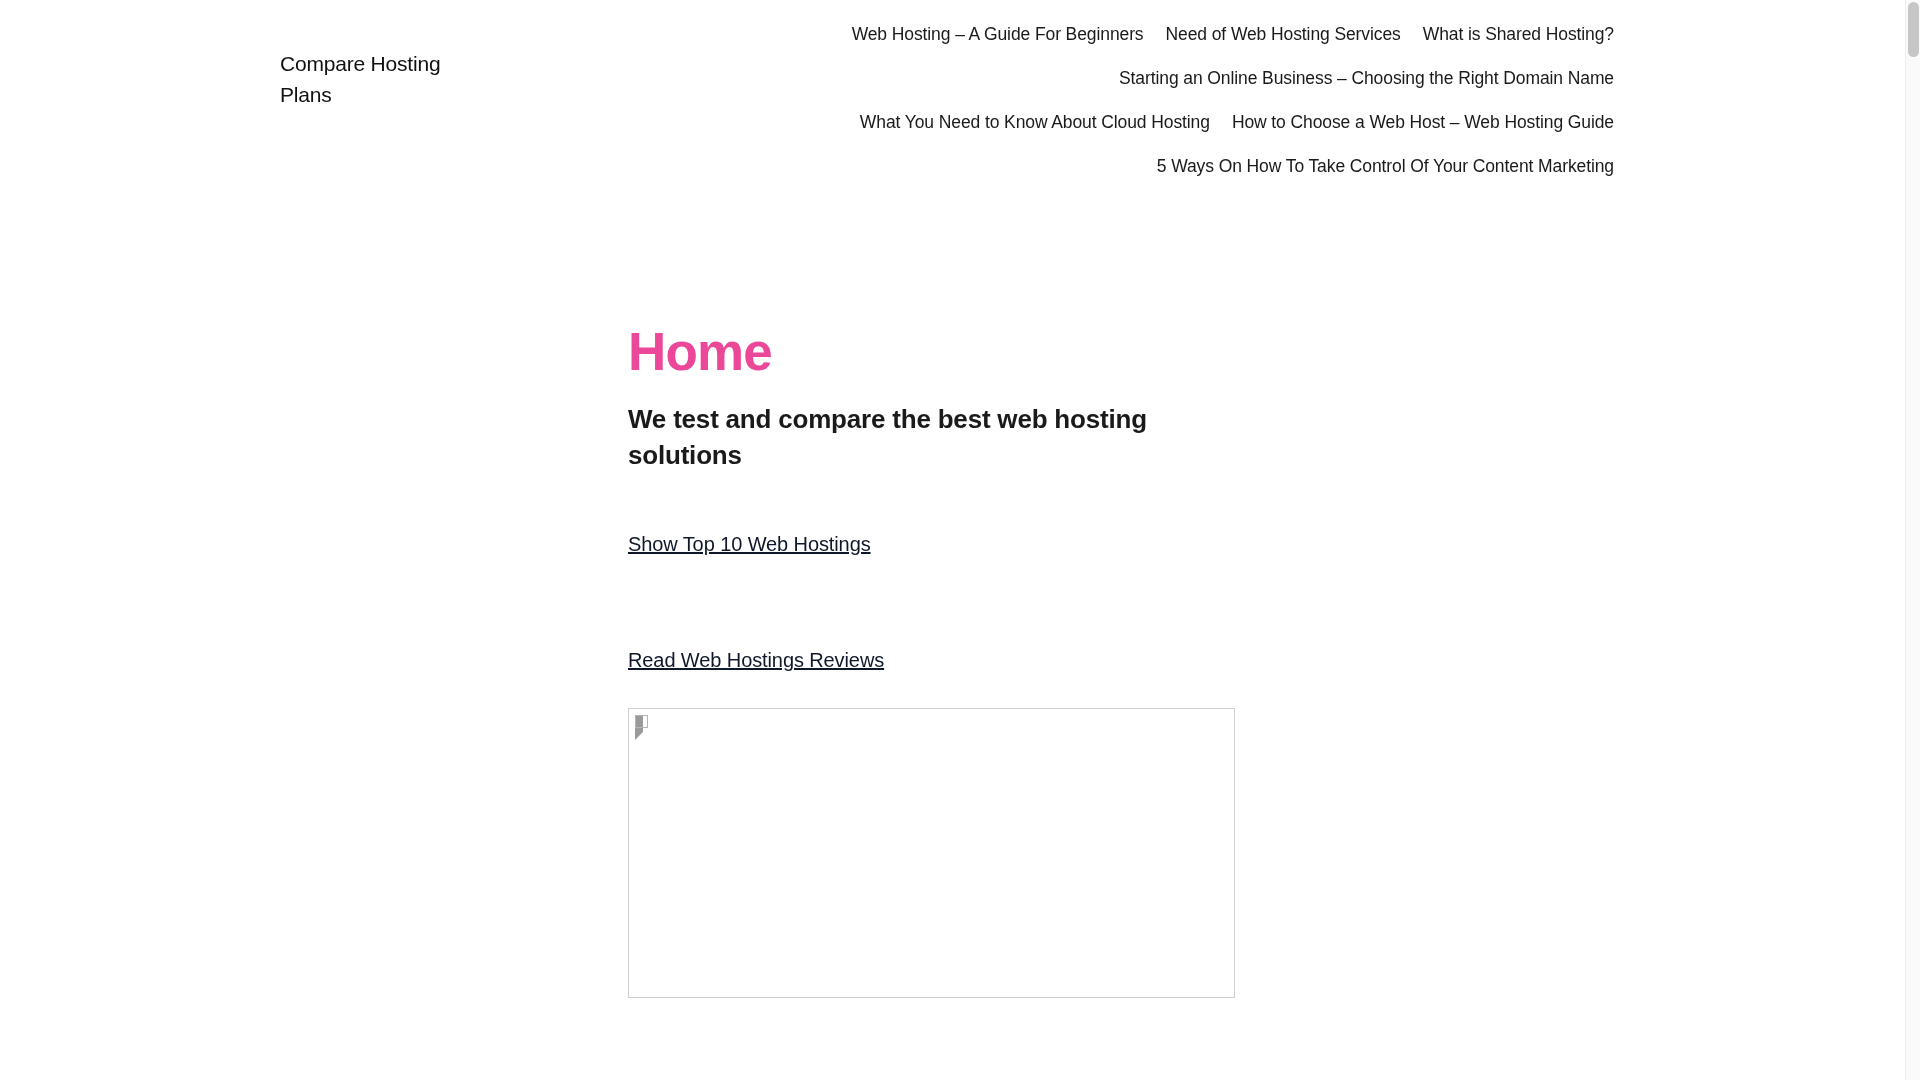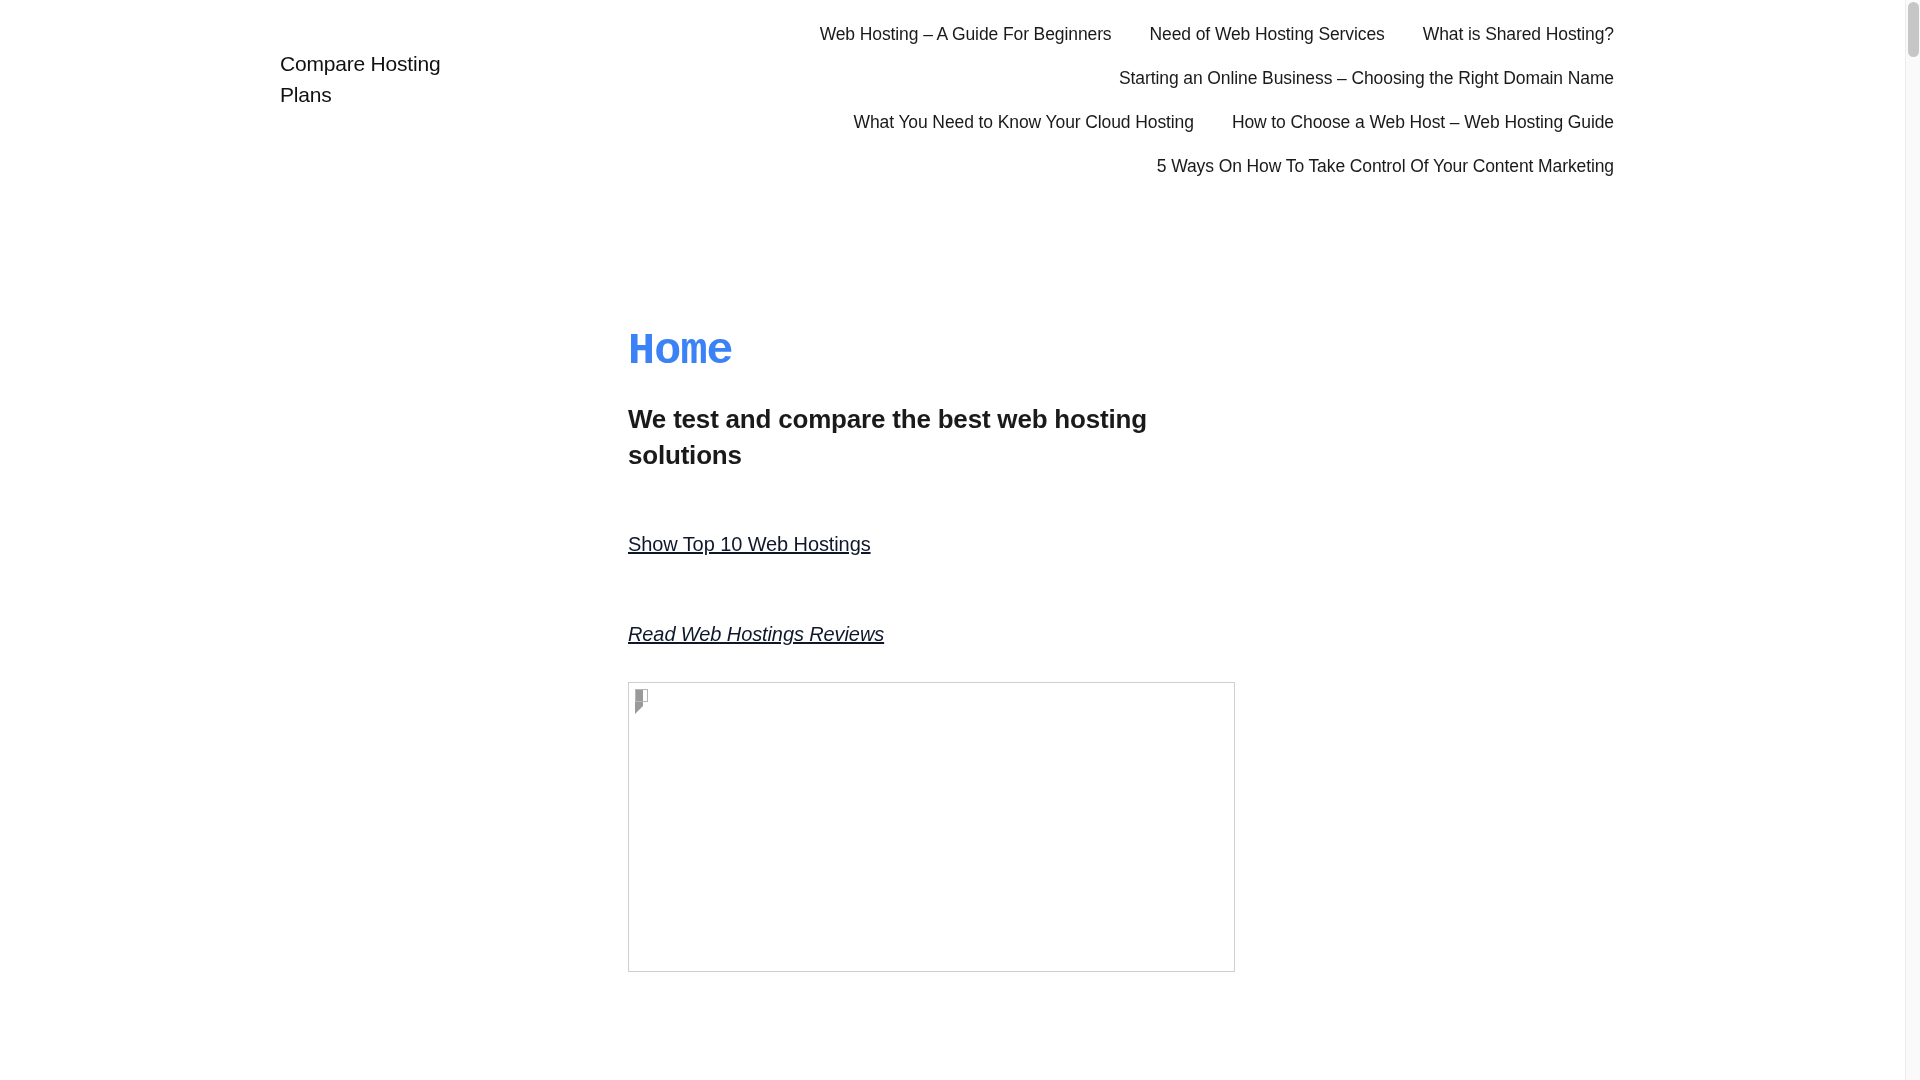--- a/index.html
+++ b/index.html
@@ -65,48 +65,47 @@
     left: 430px;
     top: 12px;
     width: 1195px;
     text-align: right;
   }
   .nav-row {
     display: flex;
     flex-wrap: wrap;
     justify-content: flex-end;
     align-items: baseline;
-    gap: 16px;
+    gap: 0px;
   }
   .nav-link {
     display: inline-block;
     font-size: 17.5px;
     line-height: 44px;
     color: #1a1a1a;
     text-decoration: none;
     padding: 0 11px;
     white-space: nowrap;
     letter-spacing: -0.1px;
   }
 
   
   .main {
     position: absolute;
     left: 628px;
     top: 325px;
     width: 620px;
   }
   .page-title {
-    font-size: 45px;
+    font-size: 53px;
     line-height: 54px;
     font-weight: bold;
     letter-spacing: -0.8px;
     margin: 0 0 22px 0;
-    color: #3b82f6;
-    font-family: Liberation Mono, monospace;
+    color: #ec4899;
   }
   .headline {
     font-size: 31px;
     line-height: 54px;
     font-weight: normal;
     letter-spacing: -0.3px;
     margin: 0 0 0 0;
     color: #1a1a1a;
     max-width: 520px;
   }
@@ -121,21 +120,21 @@
   }
   .cta-link {
     display: inline-block;
     font-size: 20px;
     line-height: 26px;
     color: #0f172a;
     text-decoration: underline;
     letter-spacing: -0.1px;
   }
   .cta-1 { margin-top: 58px; }
-  .cta-2 { margin-top: 64px; font-style: italic; }
+  .cta-2 { margin-top: 90px; }
 
   .hero-image {
     margin-top: 35px;
     width: 607px;
     height: 290px;
     border: 1px solid #cfcfcf;
     background: #ffffff;
     position: relative;
   }
   .broken-img {
@@ -172,21 +171,21 @@
     <div class="nav">
       <div class="nav-row">
         <a class="nav-link" href="#">Web Hosting – A Guide For Beginners</a>
         <a class="nav-link" href="#">Need of Web Hosting Services</a>
         <a class="nav-link" href="#">What is Shared Hosting?</a>
       </div>
       <div class="nav-row">
         <a class="nav-link" href="#">Starting an Online Business – Choosing the Right Domain Name</a>
       </div>
       <div class="nav-row">
-        <a class="nav-link" href="#">What You Need to Know Your Cloud Hosting</a>
+        <a class="nav-link" href="#">What You Need to Know About Cloud Hosting</a>
         <a class="nav-link" href="#">How to Choose a Web Host – Web Hosting Guide</a>
       </div>
       <div class="nav-row">
         <a class="nav-link" href="#">5 Ways On How To Take Control Of Your Content Marketing</a>
       </div>
     </div>
   </div>
 
   <div class="main">
     <h1 class="page-title">Home</h1>

